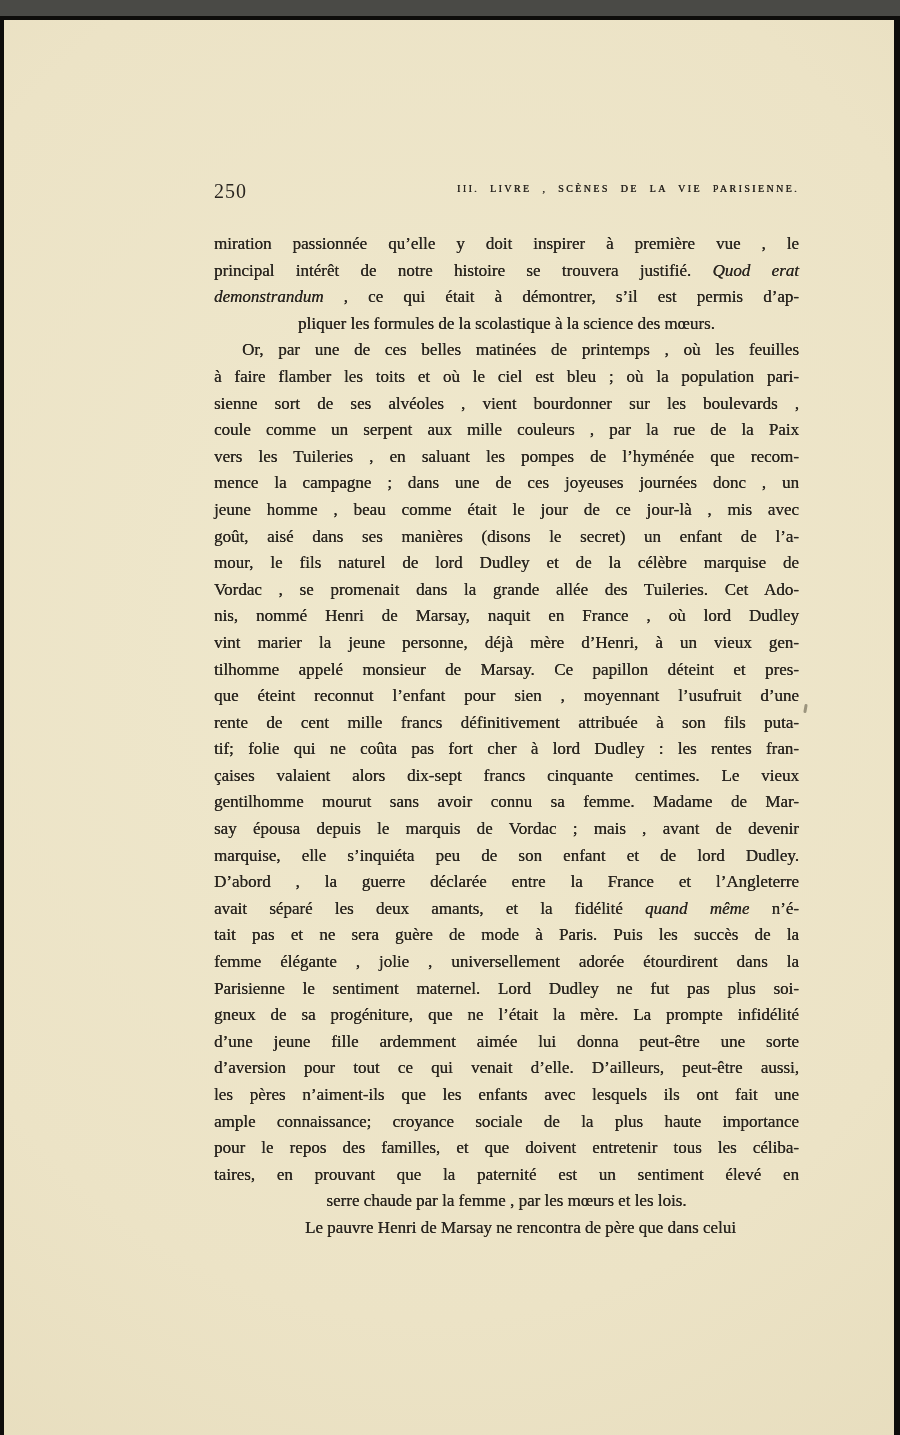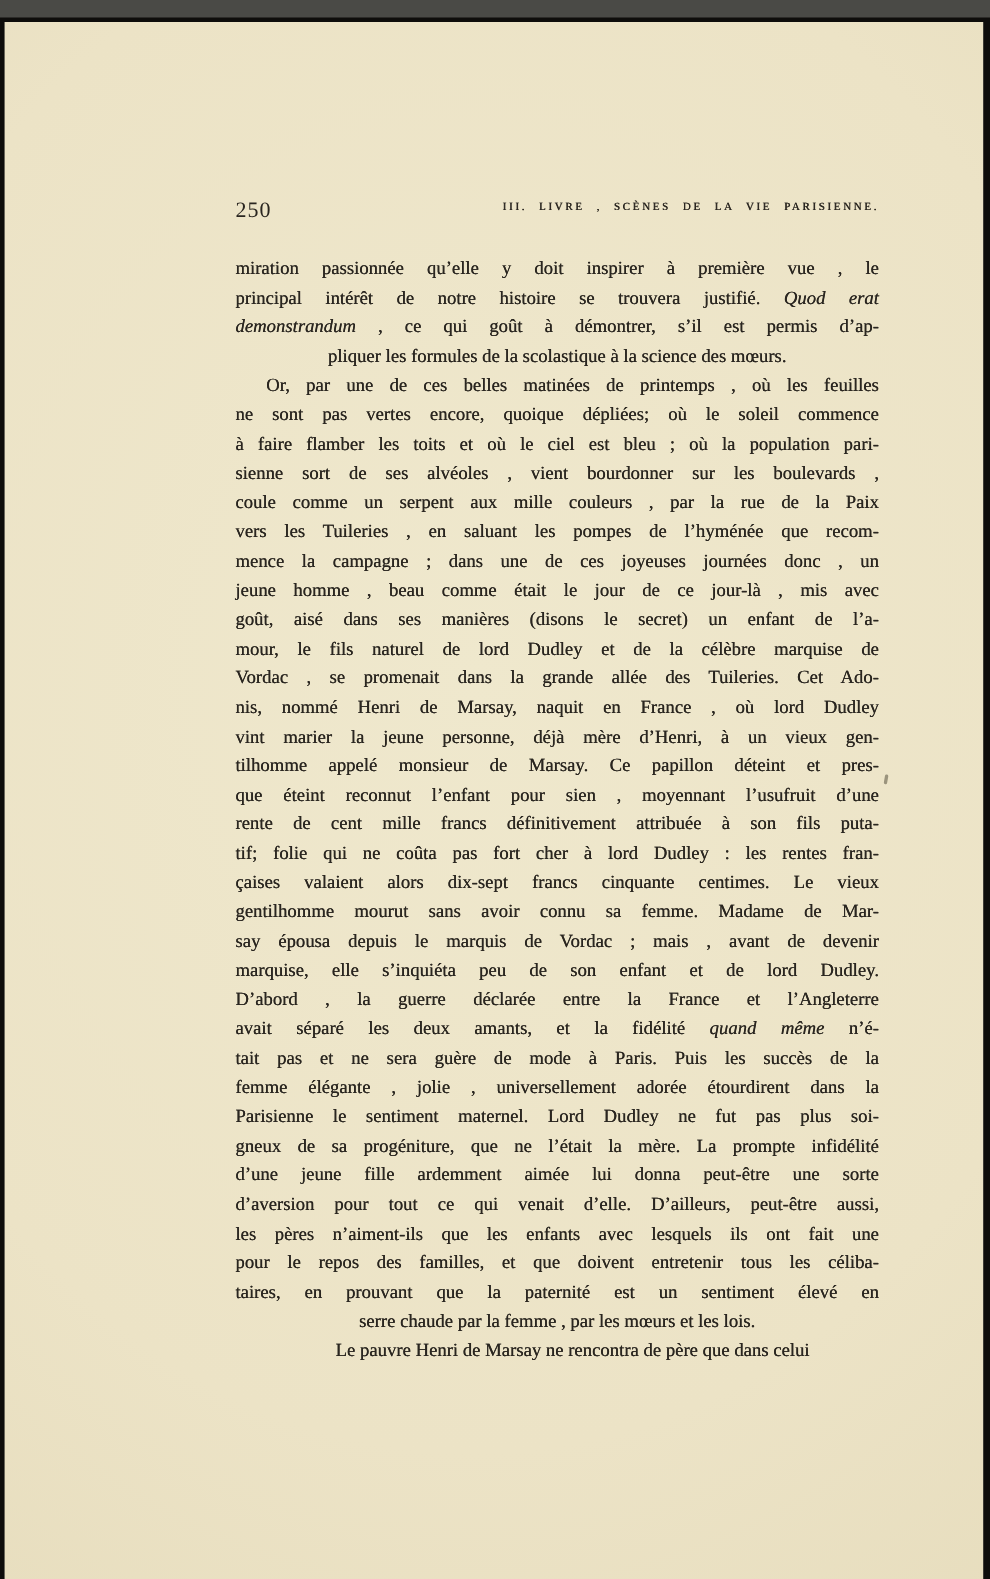--- a/index.html
+++ b/index.html
@@ -77,24 +77,23 @@
 <body>
 
 <div class="page">
   <div class="running-header">
     <span class="page-number">250</span>
     <span class="running-title">III. LIVRE , SCÈNES DE LA VIE PARISIENNE.</span>
   </div>
   <div class="text-block">
       <div class="line just"><span>miration passionnée qu’elle y doit inspirer à première vue , le</span></div>
       <div class="line just"><span>principal intérêt de notre histoire se trouvera justifié. </span><em>Quod erat</em></div>
-      <div class="line just"><em>demonstrandum</em><span> , ce qui goût à démontrer, s’il est permis d’ap-</span></div>
+      <div class="line just"><em>demonstrandum</em><span> , ce qui était à démontrer, s’il est permis d’ap-</span></div>
       <div class="line"><span>pliquer les formules de la scolastique à la science des mœurs.</span></div>
       <div class="line just indent"><span>Or, par une de ces belles matinées de printemps , où les feuilles</span></div>
-      <div class="line just"><span>ne sont pas vertes encore, quoique dépliées; où le soleil commence</span></div>
       <div class="line just"><span>à faire flamber les toits et où le ciel est bleu ; où la population pari-</span></div>
       <div class="line just"><span>sienne sort de ses alvéoles , vient bourdonner sur les boulevards ,</span></div>
       <div class="line just"><span>coule comme un serpent aux mille couleurs , par la rue de la Paix</span></div>
       <div class="line just"><span>vers les Tuileries , en saluant les pompes de l’hyménée que recom-</span></div>
       <div class="line just"><span>mence la campagne ; dans une de ces joyeuses journées donc , un</span></div>
       <div class="line just"><span>jeune homme , beau comme était le jour de ce jour-là , mis avec</span></div>
       <div class="line just"><span>goût, aisé dans ses manières (disons le secret) un enfant de l’a-</span></div>
       <div class="line just"><span>mour, le fils naturel de lord Dudley et de la célèbre marquise de</span></div>
       <div class="line just"><span>Vordac , se promenait dans la grande allée des Tuileries. Cet Ado-</span></div>
       <div class="line just"><span>nis, nommé Henri de Marsay, naquit en France , où lord Dudley</span></div>
@@ -109,19 +108,20 @@
       <div class="line just"><span>marquise, elle s’inquiéta peu de son enfant et de lord Dudley.</span></div>
       <div class="line just"><span>D’abord , la guerre déclarée entre la France et l’Angleterre</span></div>
       <div class="line just"><span>avait séparé les deux amants, et la fidélité </span><em>quand même</em><span> n’é-</span></div>
       <div class="line just"><span>tait pas et ne sera guère de mode à Paris. Puis les succès de la</span></div>
       <div class="line just"><span>femme élégante , jolie , universellement adorée étourdirent dans la</span></div>
       <div class="line just"><span>Parisienne le sentiment maternel. Lord Dudley ne fut pas plus soi-</span></div>
       <div class="line just"><span>gneux de sa progéniture, que ne l’était la mère. La prompte infidélité</span></div>
       <div class="line just"><span>d’une jeune fille ardemment aimée lui donna peut-être une sorte</span></div>
       <div class="line just"><span>d’aversion pour tout ce qui venait d’elle. D’ailleurs, peut-être aussi,</span></div>
       <div class="line just"><span>les pères n’aiment-ils que les enfants avec lesquels ils ont fait une</span></div>
+      <div class="line just"><span>ample connaissance; croyance sociale de la plus haute importance</span></div>
       <div class="line just"><span>pour le repos des familles, et que doivent entretenir tous les céliba-</span></div>
       <div class="line just"><span>taires, en prouvant que la paternité est un sentiment élevé en</span></div>
       <div class="line"><span>serre chaude par la femme , par les mœurs et les lois.</span></div>
       <div class="line indent"><span>Le pauvre Henri de Marsay ne rencontra de père que dans celui</span></div>
     </div>
   <div class="ink-speck"></div>
 </div>
 
 </body></html>

